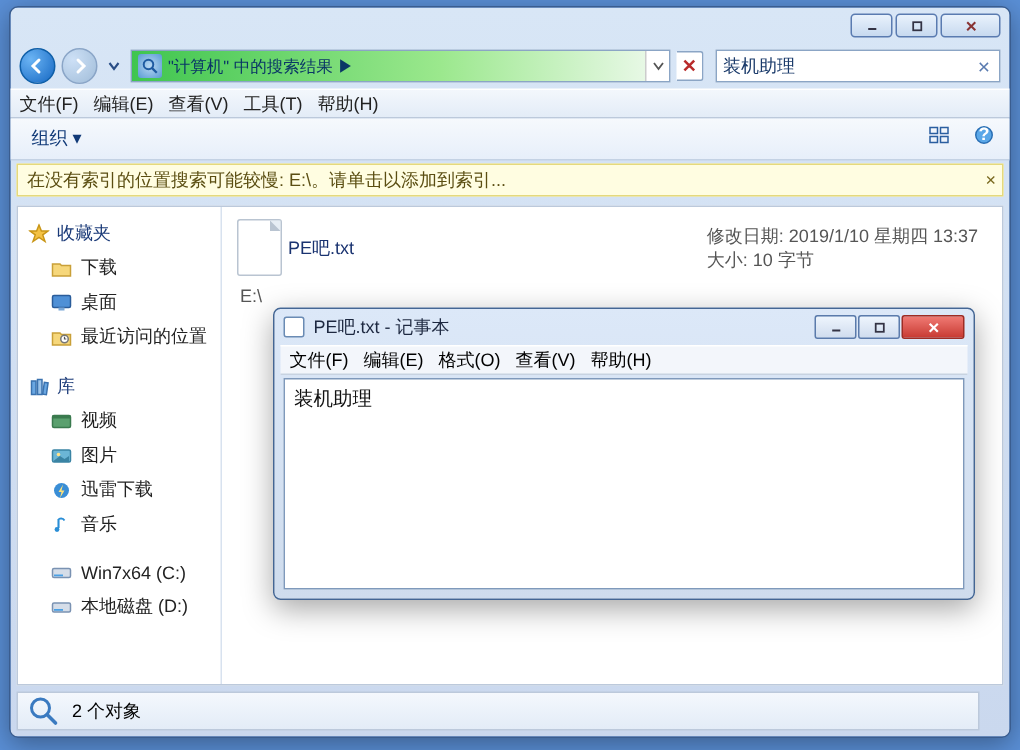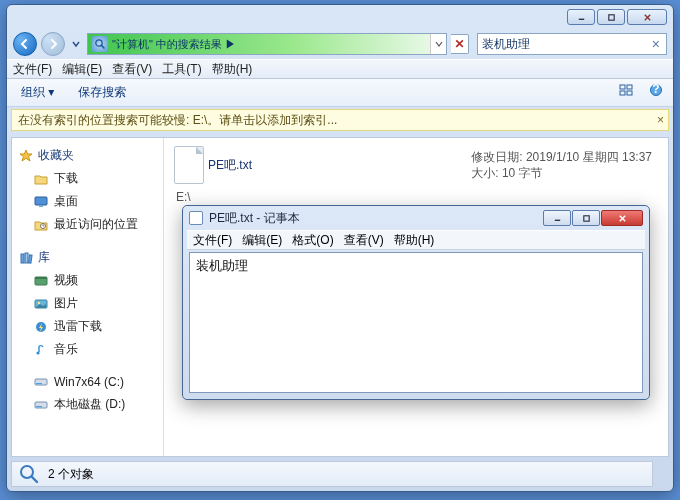--- a/index.html
+++ b/index.html
@@ -45,21 +45,21 @@
 .tool-btn { padding:3px 8px; border-radius:3px; cursor:pointer; display:flex; align-items:center; gap:3px; color:#113a78;}
 .tool-spacer{flex:1;}
 .tool-icon-btn { width:22px; height:22px; display:flex; align-items:center; justify-content:center; cursor:pointer; border-radius:2px;}
 
 
 .infobar { height:22px; background:#fffde1; border:1px solid #e5d97c; margin:2px 4px; display:flex; align-items:center; padding:0 6px; color:#5b4e12; position:relative;}
 .infobar .closex{ position:absolute; right:4px; cursor:pointer; color:#7a6a20;}
 
 
 .body { position:absolute; left:4px; right:4px; top:132px; bottom:34px; background:#fff; border:1px solid #bcc9db; display:flex;}
-.sidebar { width:152px; border-right:1px solid #d8e2ef; padding:6px 4px; overflow:hidden;}
+.sidebar { width:136px; border-right:1px solid #d8e2ef; padding:6px 4px; overflow:hidden;}
 .group-hdr { display:flex; align-items:center; gap:4px; padding:3px 2px; font-weight:normal; color:#1a3a78;}
 .item { display:flex; align-items:center; gap:5px; padding:2px 2px 2px 16px; color:#222; cursor:pointer; border:1px solid transparent; border-radius:2px;}
 .icn { width:16px; height:16px; display:inline-flex; align-items:center; justify-content:center;}
 
 
 .content { flex:1; position:relative; padding:8px 10px;}
 .result-row { display:flex; align-items:center; gap:4px;}
 .file-icon-big { width:30px; height:38px; background:#fff; border:1px solid #b9c4d1; border-radius:2px; position:relative;}
 .file-icon-big::before{content:""; position:absolute; right:0; top:0; border-width:0 7px 7px 0; border-style:solid; border-color:#e6edf4 #e6edf4 #b9c4d1 #b9c4d1;}
 .file-icon-big .lines { position:absolute; left:4px; right:4px; top:10px; height:14px; background:repeating-linear-gradient(#bcc #bcc 1px, transparent 1px, transparent 3px);}
@@ -163,21 +163,20 @@
   <div class="menubar">
     <span>文件(F)</span>
     <span>编辑(E)</span>
     <span>查看(V)</span>
     <span>工具(T)</span>
     <span>帮助(H)</span>
   </div>
 
   <div class="toolbar">
     <div class="tool-btn">组织 ▾</div>
-    <div class="tool-btn">保存搜索</div>
     <div class="tool-spacer"></div>
     <div class="tool-icon-btn">
         <svg width="14" height="14" viewBox="0 0 14 14">
           <rect x="1" y="2" width="5" height="4" fill="none" stroke="#2a5ea0"></rect>
           <rect x="8" y="2" width="5" height="4" fill="none" stroke="#2a5ea0"></rect>
           <rect x="1" y="8" width="5" height="4" fill="none" stroke="#2a5ea0"></rect>
           <rect x="8" y="8" width="5" height="4" fill="none" stroke="#2a5ea0"></rect>
         </svg>
       </div>
     <div class="tool-icon-btn">

